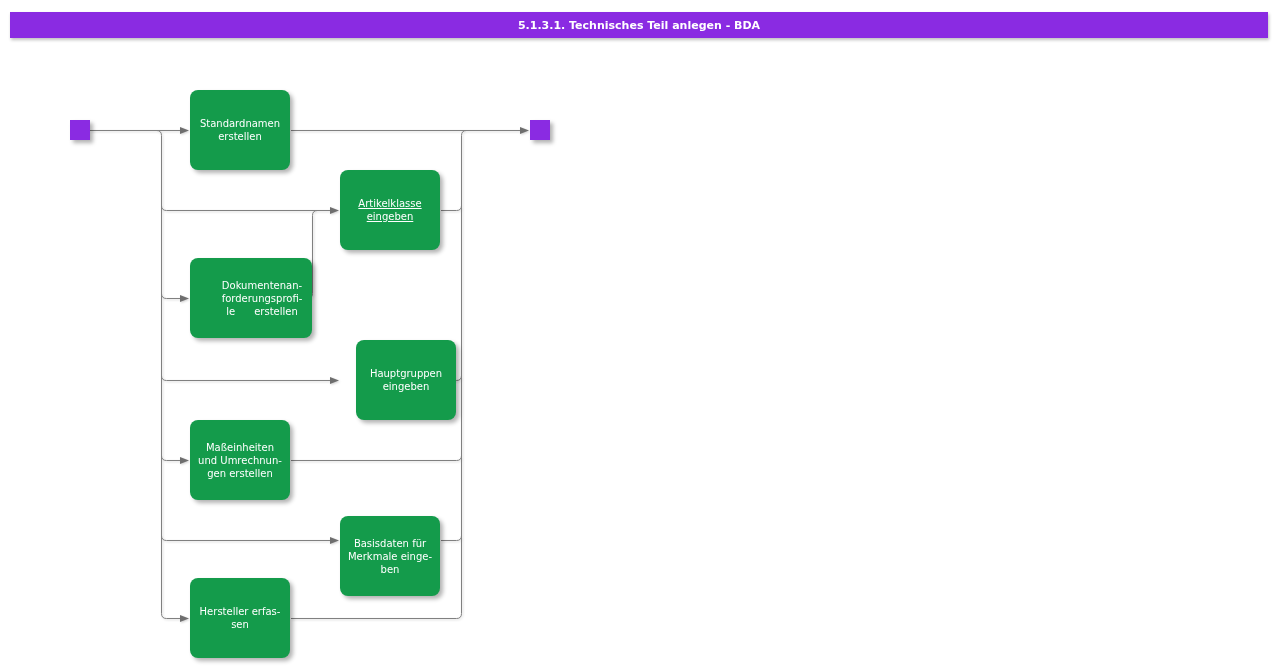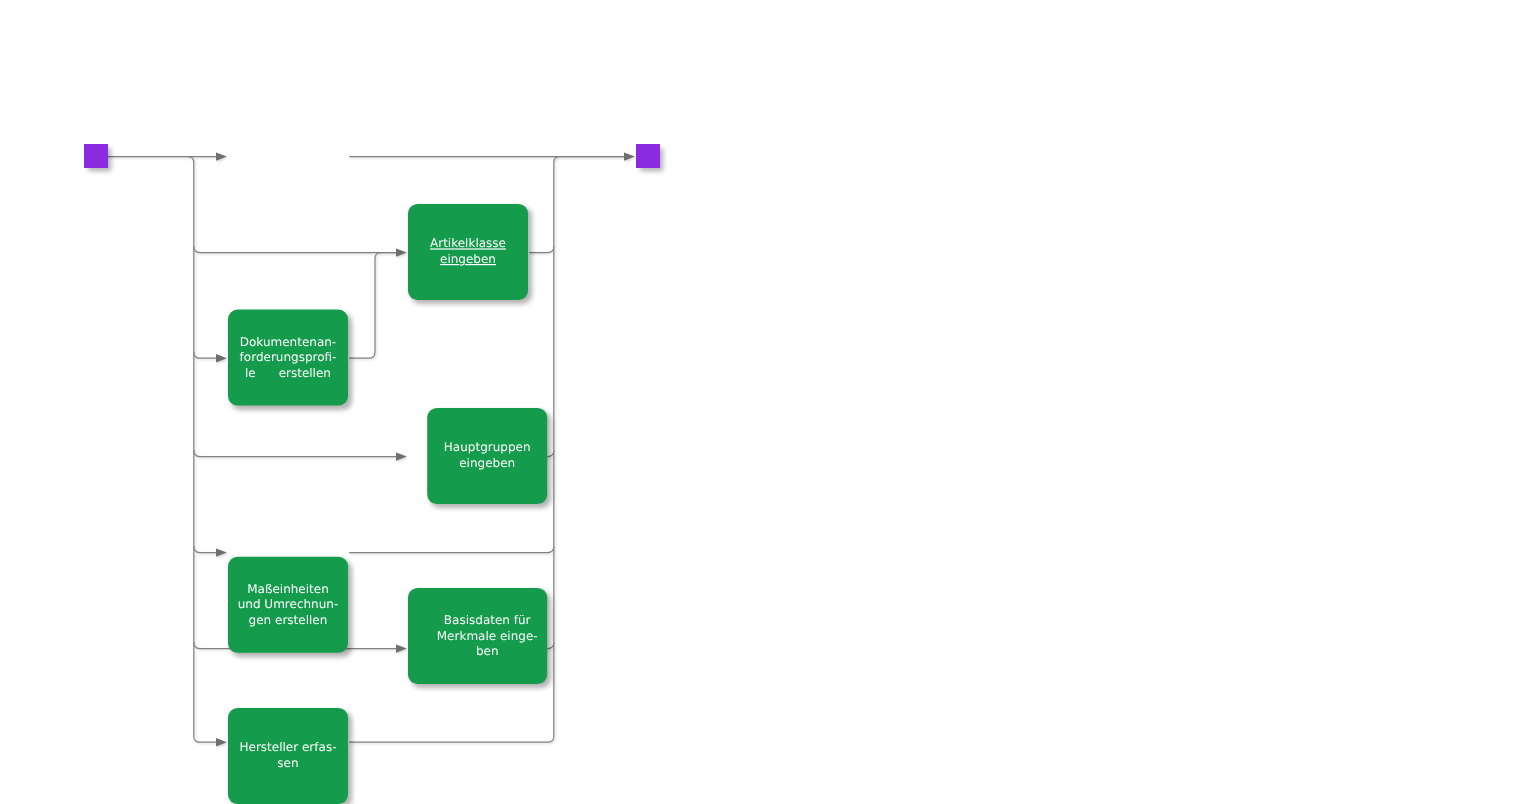--- a/index.html
+++ b/index.html
@@ -36,41 +36,44 @@
     color:#ffffff;
     font-size:10px; line-height:13px;
     display:flex; align-items:center; justify-content:center;
     text-align:center;
     white-space:pre-line;
     box-shadow:3px 3px 4px rgba(0,0,0,0.30);
     cursor:pointer;
   }
   .t-standardnamen { left:190px; top:90px; }
   .t-artikelklasse { left:340px; top:170px;text-decoration:underline; }
-  .t-dokumente     { left:190px; top:258px; }
+  .t-dokumente     { left:190px; top:258px;padding-left:22px; }
   .t-hauptgruppen  { left:356px; top:340px; }
-  .t-masseinheiten { left:190px; top:420px;margin-top:44px; }
-  .t-basisdaten    { left:340px; top:490px;padding-left:16px; }
-  .t-hersteller    { left:190px; top:590px; }
+  .t-masseinheiten { left:190px; top:420px; }
+  .t-basisdaten    { left:340px; top:516px; }
+  .t-hersteller    { left:190px; top:578px; }
   
   .event {
     position:absolute;
     width:20px; height:20px;
     background:#8a2be2;
     box-shadow:3px 3px 4px rgba(0,0,0,0.30);
     cursor:pointer;
   }
   .e-start { left:70px;  top:120px; }
   .e-end   { left:530px; top:120px; }
 </style>
 </head>
 <body>
 
 <div id="stage">
 
+  <div class="titlebar">
+    <span>5.1.3.1. Technisches Teil anlegen - BDA</span>
+  </div>
 
   <svg class="connectors" width="1280" height="670">
     <g>
 
       <path d="M90,130.5 H180"></path>
 
       <path d="M291,130.5 H521"></path>
 
       <path d="M156.5,130.5 Q161.5,130.5 161.5,135.5 V613.5 Q161.5,618.5 166.5,618.5 H180"></path>
 
@@ -104,20 +107,22 @@
       <polygon points="189,460.5 180,457 180,464"></polygon>
       <polygon points="339,540.5 330,537 330,544"></polygon>
       <polygon points="189,618.5 180,615 180,622"></polygon>
       <polygon points="529,130.5 520,127 520,134"></polygon>
     </g>
   </svg>
 
   <div class="event e-start"></div>
   <div class="event e-end"></div>
 
+  <div class="task t-standardnamen">Standardnamen
+erstellen</div>
 
   <div class="task t-artikelklasse">Artikelklasse
 eingeben</div>
 
   <div class="task t-dokumente">Dokumentenan-
 forderungsprofi-
 le&nbsp;&nbsp;&nbsp;&nbsp;&nbsp;&nbsp;erstellen</div>
 
   <div class="task t-hauptgruppen">Hauptgruppen
 eingeben</div>

